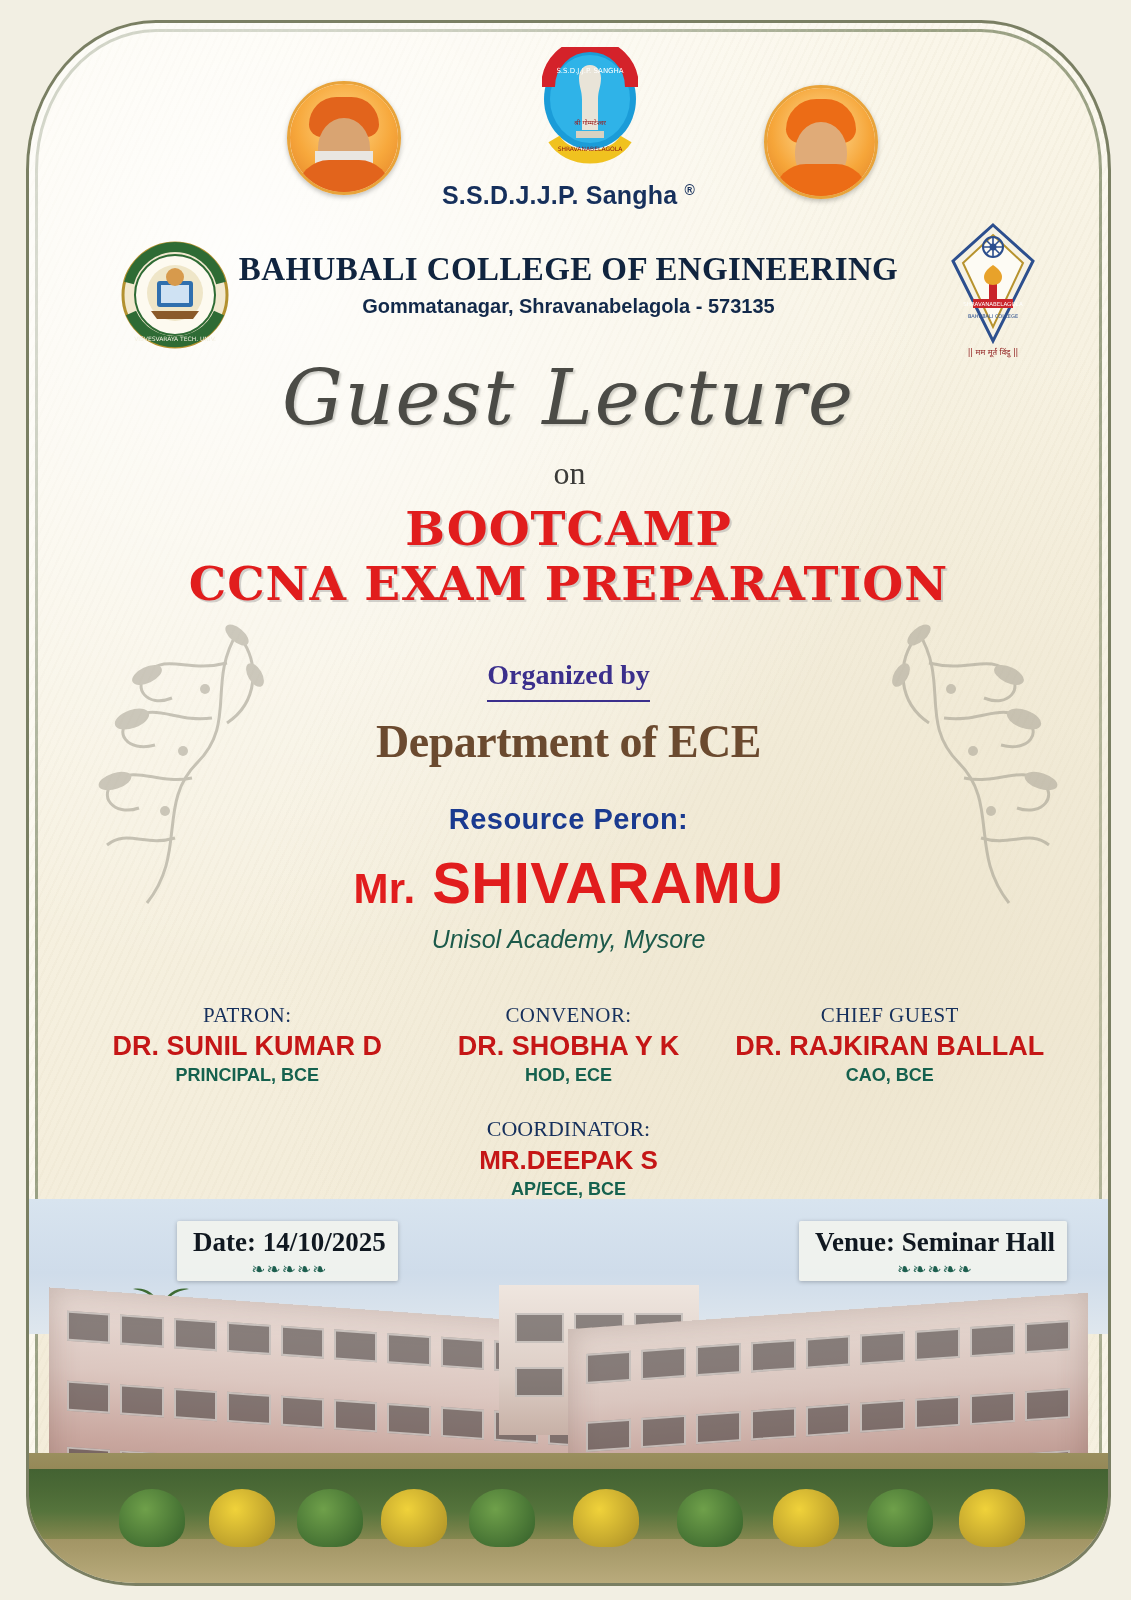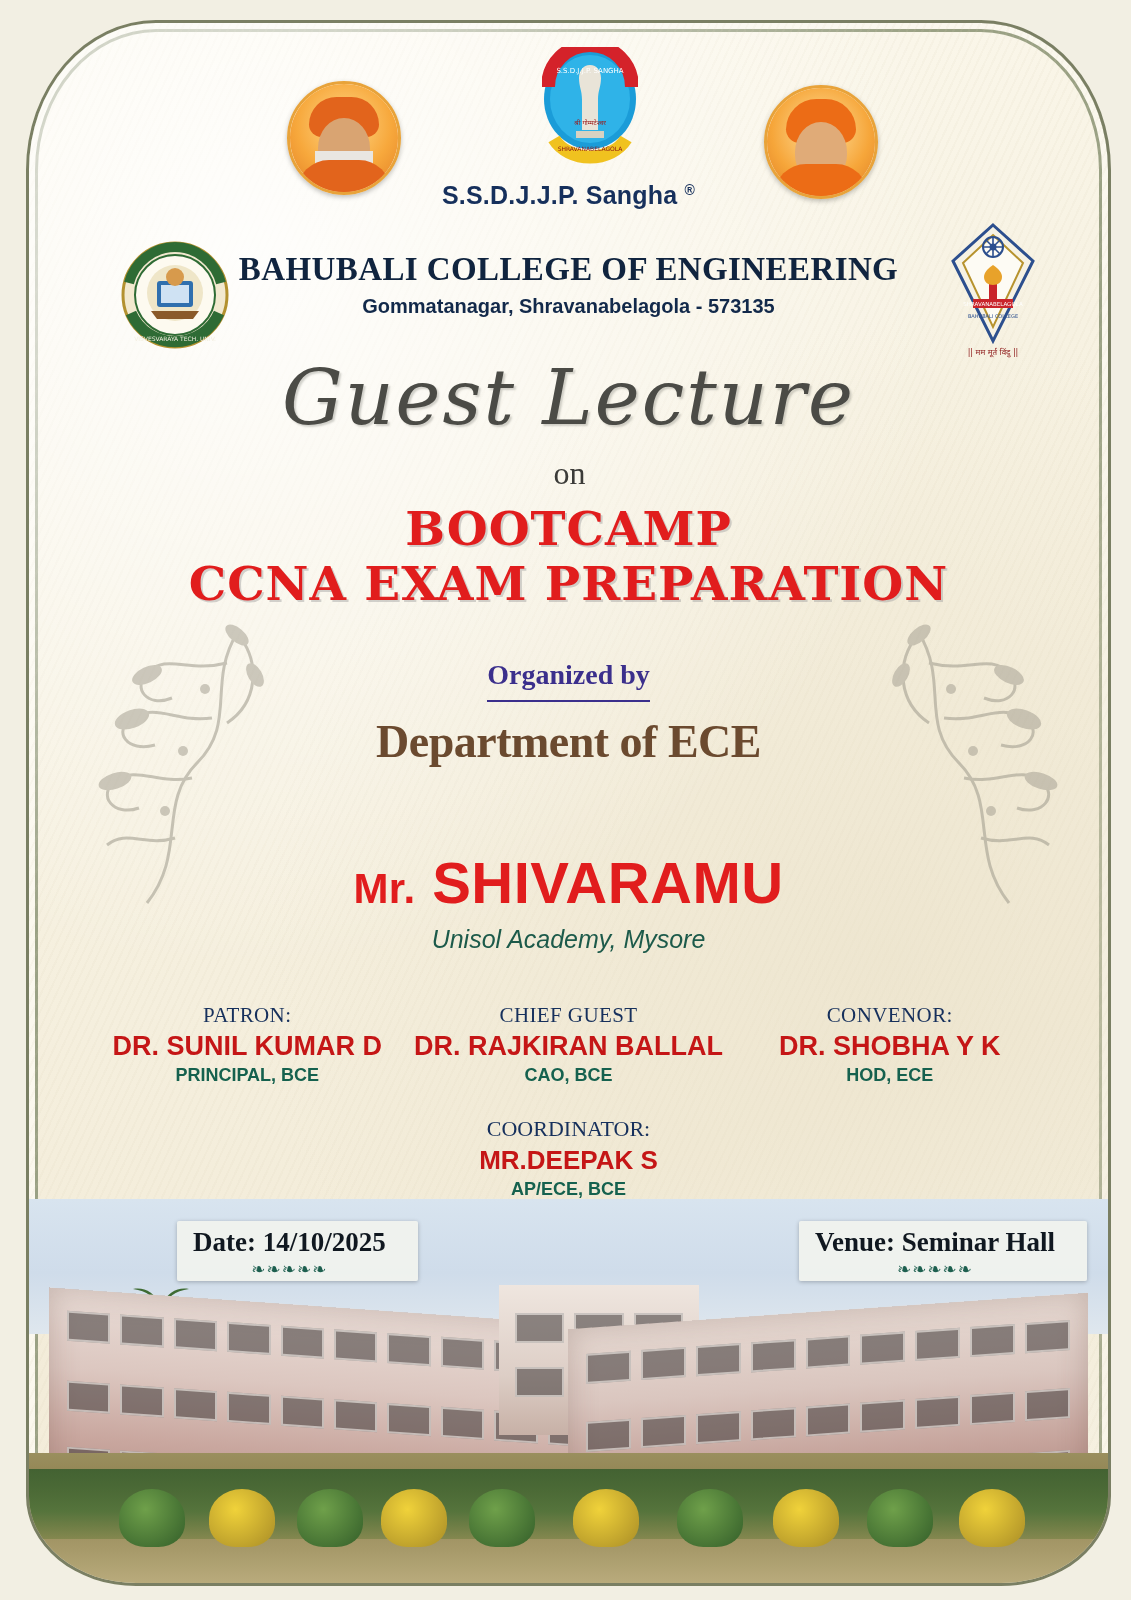--- a/index.html
+++ b/index.html
@@ -366,21 +366,21 @@
   .palm {
     position: absolute;
     left: 96px; top: 72px;
     width: 70px; height: 80px;
   }
 
   
   .plaque {
     position: absolute;
     background: rgba(241,243,238,0.92);
-    padding: 6px 32px 2px 16px;
+    padding: 6px 12px 2px 16px;
     border-radius: 2px;
     text-align: center;
     box-shadow: 0 1px 4px rgba(0,0,0,0.25);
   }
   .plaque-text {
     font-family: "Liberation Serif", serif;
     font-weight: bold;
     font-size: 27px;
     color: #101820;
     white-space: nowrap;
@@ -514,41 +514,42 @@
     <div class="on-word">on</div>
     <div class="topic">
       <div>BOOTCAMP</div>
       <div>CCNA EXAM PREPARATION</div>
     </div>
     <div class="organized-by">
       <span>Organized by</span>
     </div>
     <div class="dept">Department of ECE</div>
 
+    <div class="resource-label">Resource Peron:</div>
     <div class="resource-name">
       <span class="small">Mr.</span>
       <span>SHIVARAMU</span>
     </div>
     <div class="resource-affil">Unisol Academy, Mysore</div>
 
     <div class="dignitaries">
       <div class="dig">
         <div class="dig-role">PATRON:</div>
         <div class="dig-name">DR.  SUNIL KUMAR D</div>
         <div class="dig-sub">PRINCIPAL, BCE</div>
       </div>
       <div class="dig">
+        <div class="dig-role">CONVENOR:</div>
+        <div class="dig-name">DR. SHOBHA Y K</div>
+        <div class="dig-sub">HOD, ECE</div>
+      </div>
+      <div class="dig">
         <div class="dig-role">CHIEF GUEST</div>
         <div class="dig-name">DR. RAJKIRAN BALLAL</div>
         <div class="dig-sub">CAO, BCE</div>
-      </div>
-      <div class="dig">
-        <div class="dig-role">CONVENOR:</div>
-        <div class="dig-name">DR. SHOBHA Y K</div>
-        <div class="dig-sub">HOD, ECE</div>
       </div>
     </div>
 
     <div class="coordinator">
       <div class="coord-role">COORDINATOR:</div>
       <div class="coord-name">MR.DEEPAK S</div>
       <div class="coord-sub">AP/ECE, BCE</div>
     </div>
 
     <div class="photo-band">

